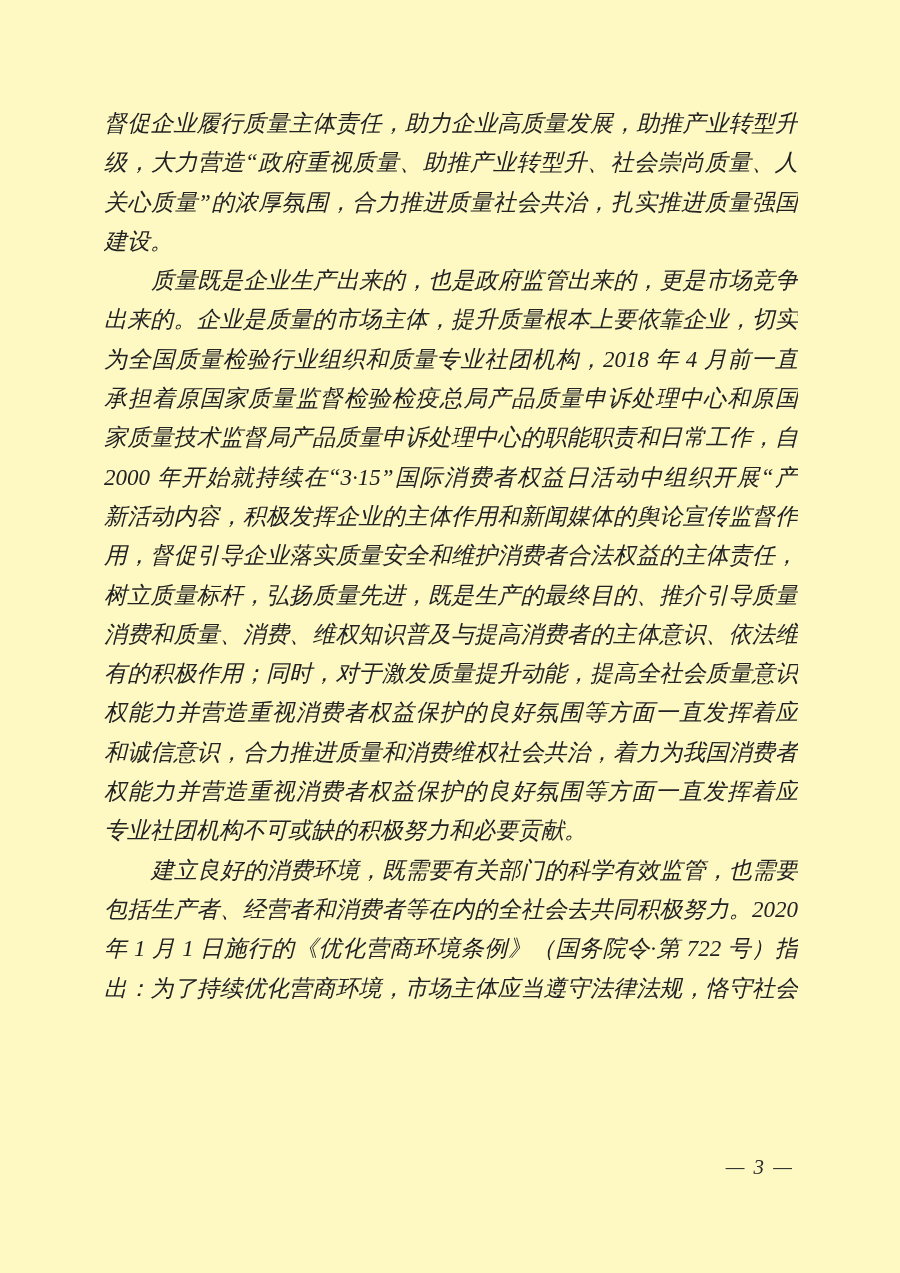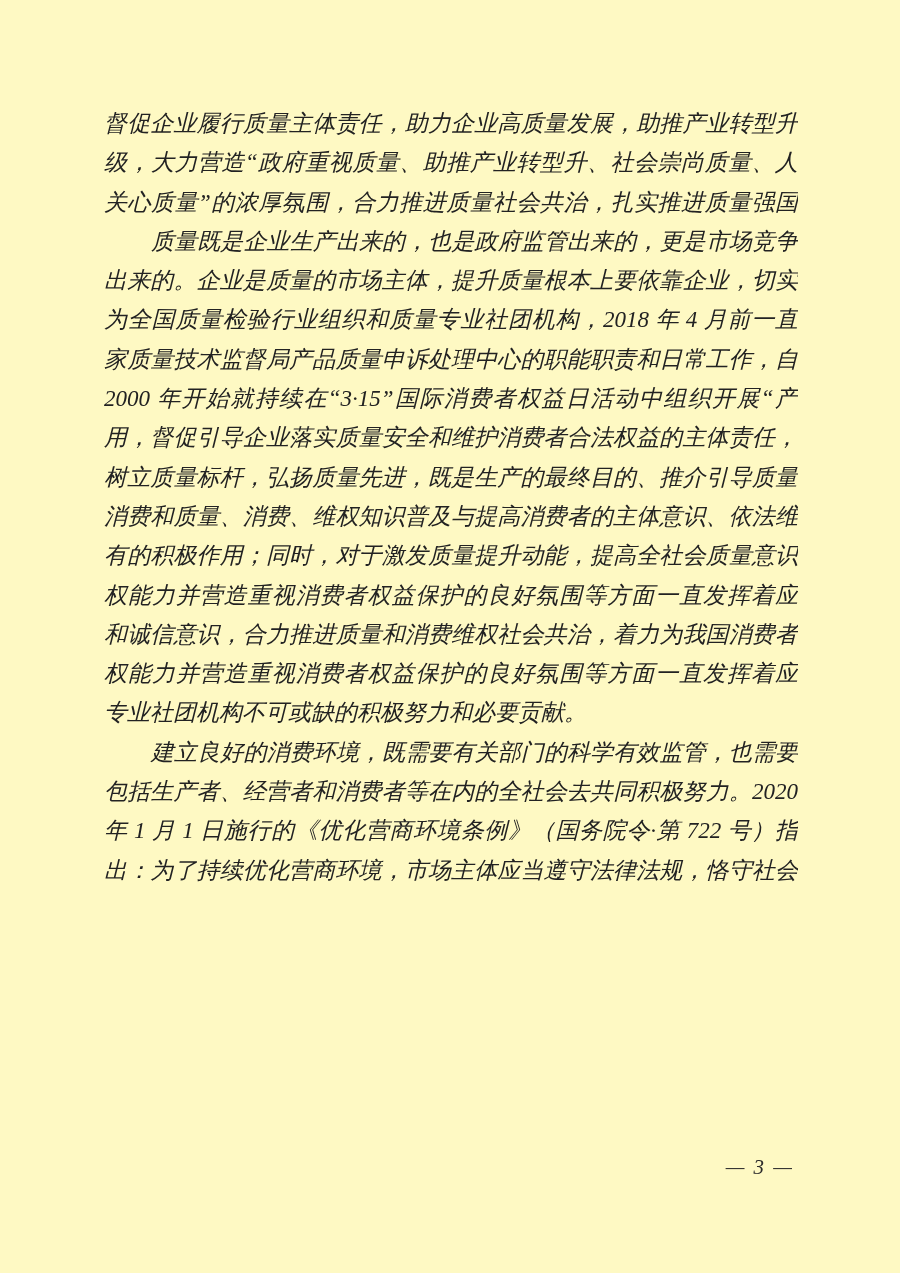--- a/index.html
+++ b/index.html
@@ -54,27 +54,30 @@
 </style>
 </head>
 <body>
 
 <div class="page">
   <div class="doc-body">
       <div class="paragraph">
         <div class="line fill">督促企业履行质量主体责任，助力企业高质量发展，助推产业转型升</div>
         <div class="line fill">级，大力营造“政府重视质量、助推产业转型升、社会崇尚质量、人人</div>
         <div class="line fill">关心质量”的浓厚氛围，合力推进质量社会共治，扎实推进质量强国</div>
+        <div class="line">建设。</div>
       </div>
       <div class="paragraph">
         <div class="line fill indent">质量既是企业生产出来的，也是政府监管出来的，更是市场竞争</div>
         <div class="line fill">出来的。企业是质量的市场主体，提升质量根本上要依靠企业，切实</div>
         <div class="line fill">为全国质量检验行业组织和质量专业社团机构，2018 年 4 月前一直</div>
+        <div class="line fill">承担着原国家质量监督检验检疫总局产品质量申诉处理中心和原国</div>
         <div class="line fill">家质量技术监督局产品质量申诉处理中心的职能职责和日常工作，自</div>
         <div class="line fill">2000 年开始就持续在“3·15”国际消费者权益日活动中组织开展“产</div>
+        <div class="line fill">新活动内容，积极发挥企业的主体作用和新闻媒体的舆论宣传监督作</div>
         <div class="line fill">用，督促引导企业落实质量安全和维护消费者合法权益的主体责任，</div>
         <div class="line fill">树立质量标杆，弘扬质量先进，既是生产的最终目的、推介引导质量</div>
         <div class="line fill">消费和质量、消费、维权知识普及与提高消费者的主体意识、依法维</div>
         <div class="line fill">有的积极作用；同时，对于激发质量提升动能，提高全社会质量意识</div>
         <div class="line fill">权能力并营造重视消费者权益保护的良好氛围等方面一直发挥着应</div>
         <div class="line fill">和诚信意识，合力推进质量和消费维权社会共治，着力为我国消费者</div>
         <div class="line fill">权能力并营造重视消费者权益保护的良好氛围等方面一直发挥着应</div>
         <div class="line">专业社团机构不可或缺的积极努力和必要贡献。</div>
       </div>
       <div class="paragraph">

